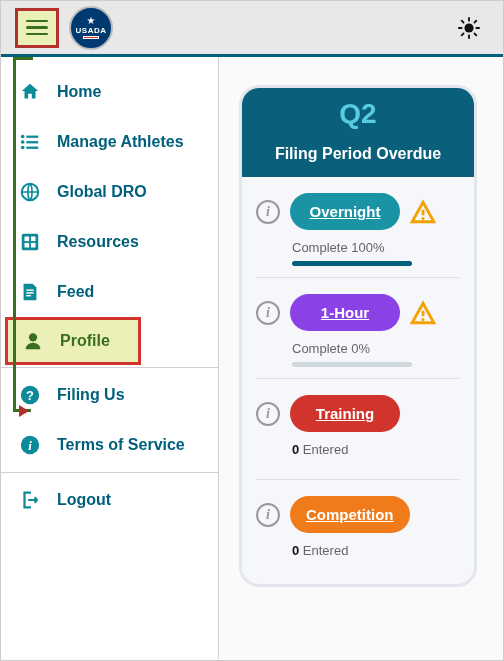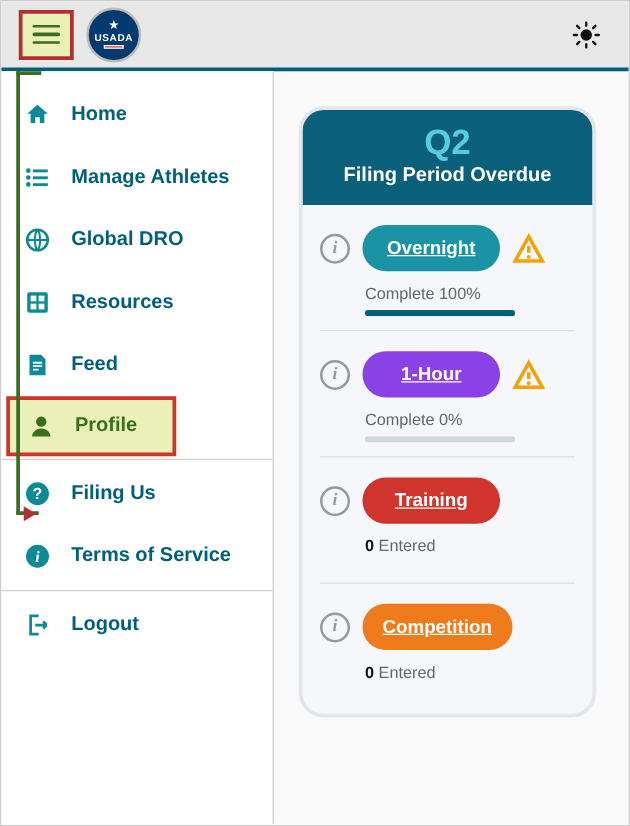--- a/index.html
+++ b/index.html
@@ -75,21 +75,21 @@
   }
   .card {
     width:238px; background:#f5f7fa; border:3px solid #e3e6eb;
     border-radius:20px; overflow:hidden;
     padding-bottom:4px;
   }
   .card-head {
     background:#0a5f7a; color:#fff; text-align:center; padding:12px 4px 14px;
   }
   .card-q { font-size:28px; font-weight:700; color:#57cbe0; line-height:1; }
-  .card-sub { font-size:16px; font-weight:700; margin-top:4px; color:#fff;}
+  .card-sub { font-size:16px; font-weight:700; margin-top:17px; color:#fff;}
   .item { padding:16px 14px 8px 14px; position:relative; min-height:100px;}
   .item-row {
     display:flex; align-items:center; gap:10px;
   }
   .info-circle {
     width:24px; height:24px; border-radius:50%; border:2.5px solid #999;
     display:flex; align-items:center; justify-content:center;
     color:#999; font-weight:700; font-size:14px; flex-shrink:0;
     font-style: italic; font-family: Georgia, serif;
   }

